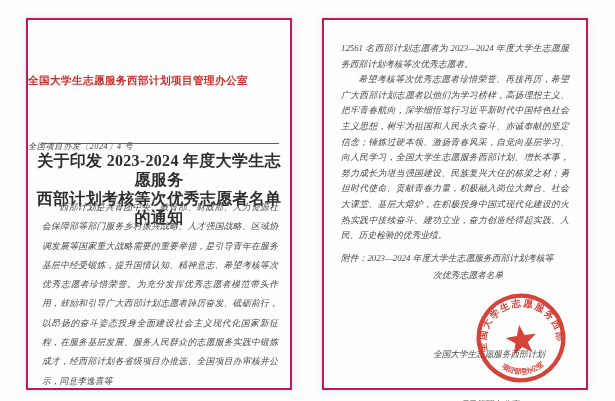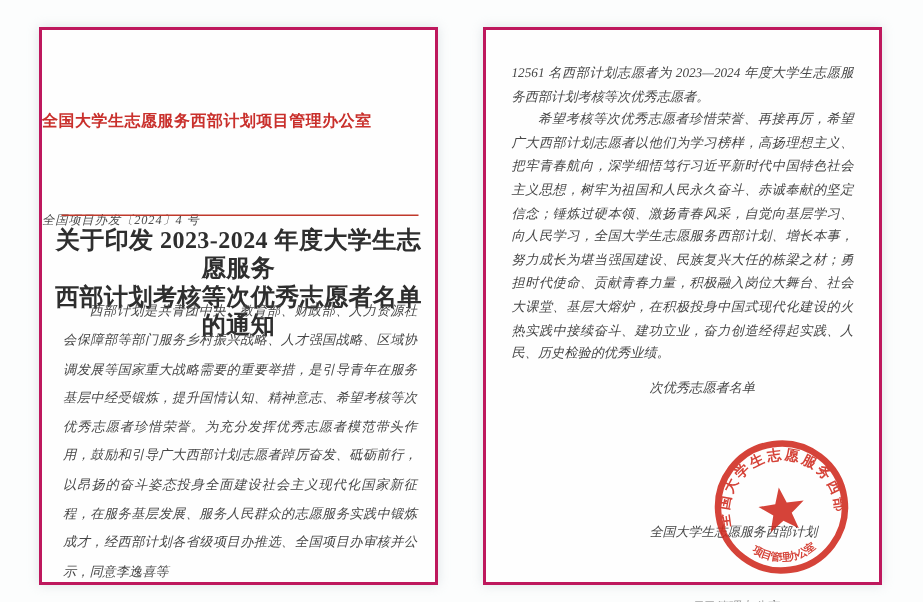--- a/index.html
+++ b/index.html
@@ -86,20 +86,21 @@
   </div>
 </div>
 
 <div class="page" id="right-page">
   <div class="right-content">
     <p class="cont-para">12561 名西部计划志愿者为 2023—2024 年度大学生志愿服务西部计划考核等次优秀志愿者。</p>
     <p class="para2">希望考核等次优秀志愿者珍惜荣誉、再接再厉，希望广大西部计划志愿者以他们为学习榜样，高扬理想主义、把牢青春航向，深学细悟笃行习近平新时代中国特色社会主义思想，树牢为祖国和人民永久奋斗、赤诚奉献的坚定信念；锤炼过硬本领、激扬青春风采，自觉向基层学习、向人民学习，全国大学生志愿服务西部计划、增长本事，努力成长为堪当强国建设、民族复兴大任的栋梁之材；勇担时代使命、贡献青春力量，积极融入岗位大舞台、社会大课堂、基层大熔炉，在积极投身中国式现代化建设的火热实践中接续奋斗、建功立业，奋力创造经得起实践、人民、历史检验的优秀业绩。</p>
   </div>
 
   <div class="attachment">
+    <div class="att-line1">附件：2023—2024 年度大学生志愿服务西部计划考核等</div>
     <div class="att-line2">次优秀志愿者名单</div>
   </div>
 
   <div class="signature-block">
     <div>全国大学生志愿服务西部计划</div>
     <div>项目管理办公室</div>
     
   </div>
 
   <div class="seal">

